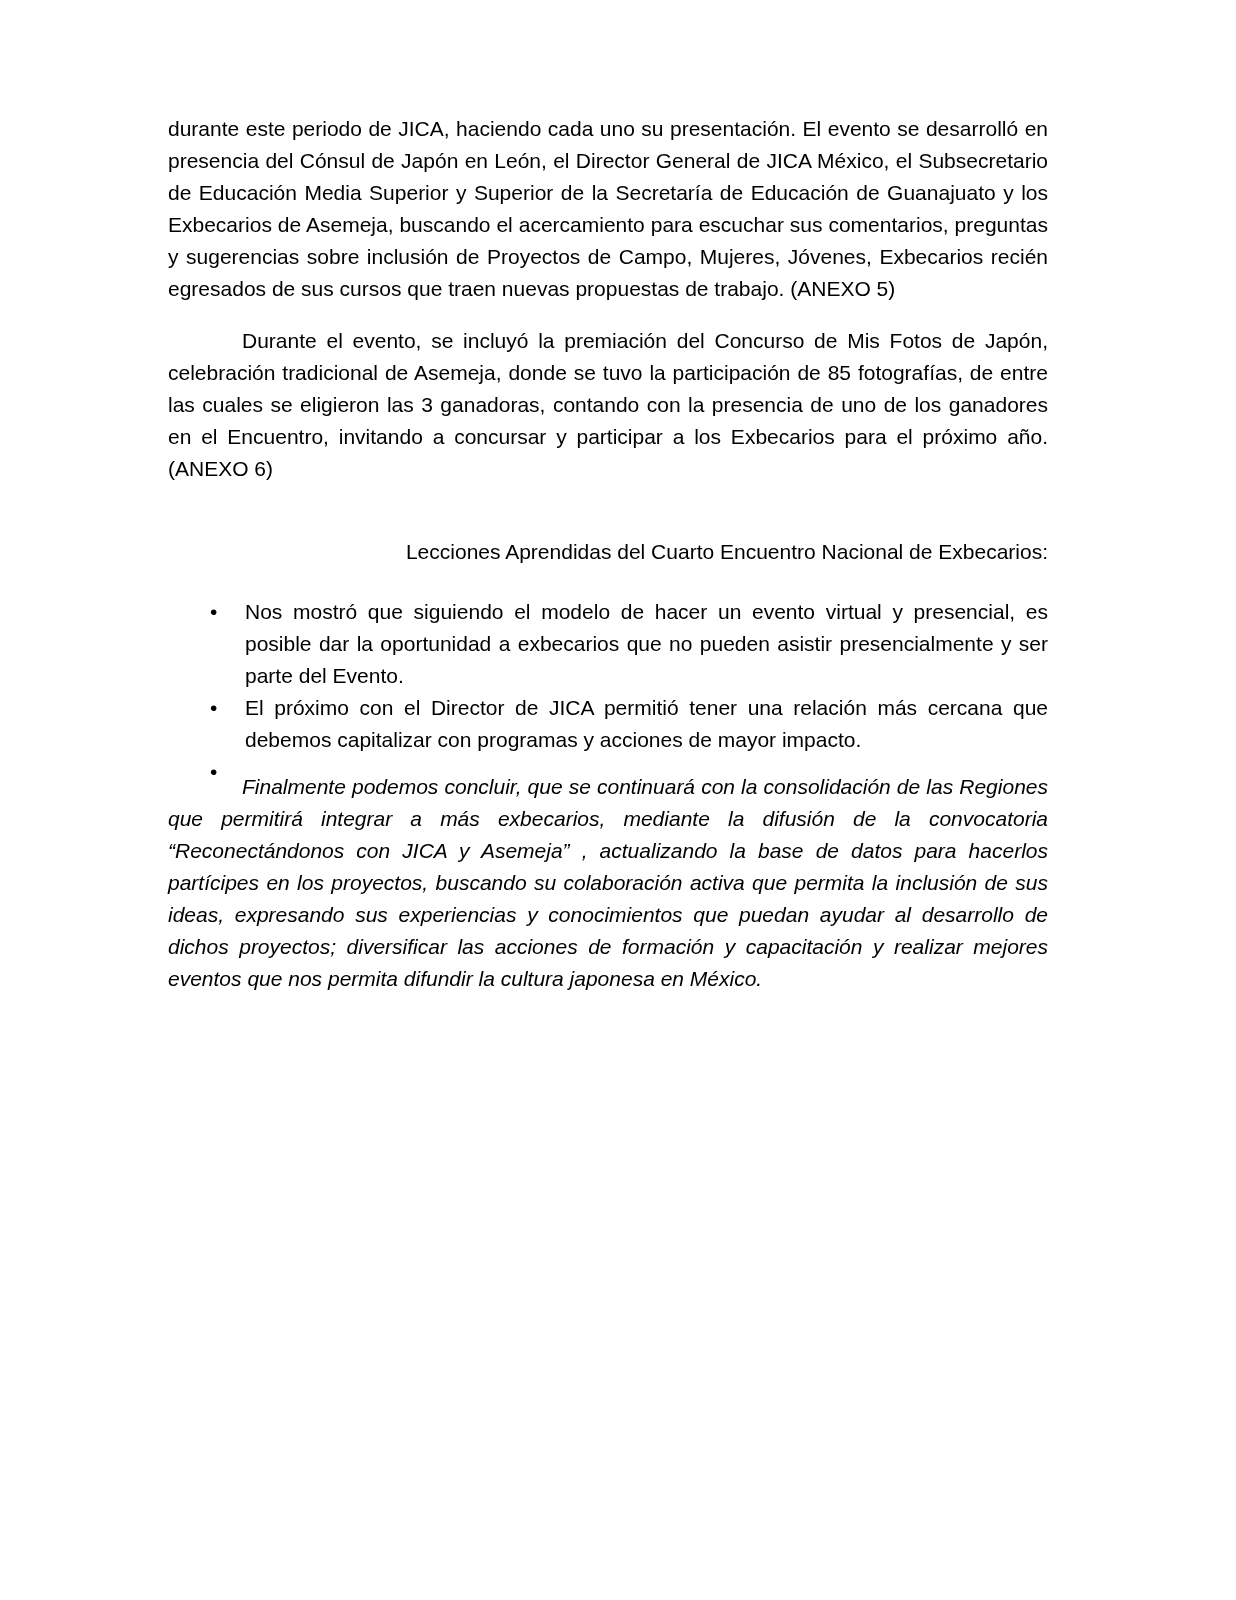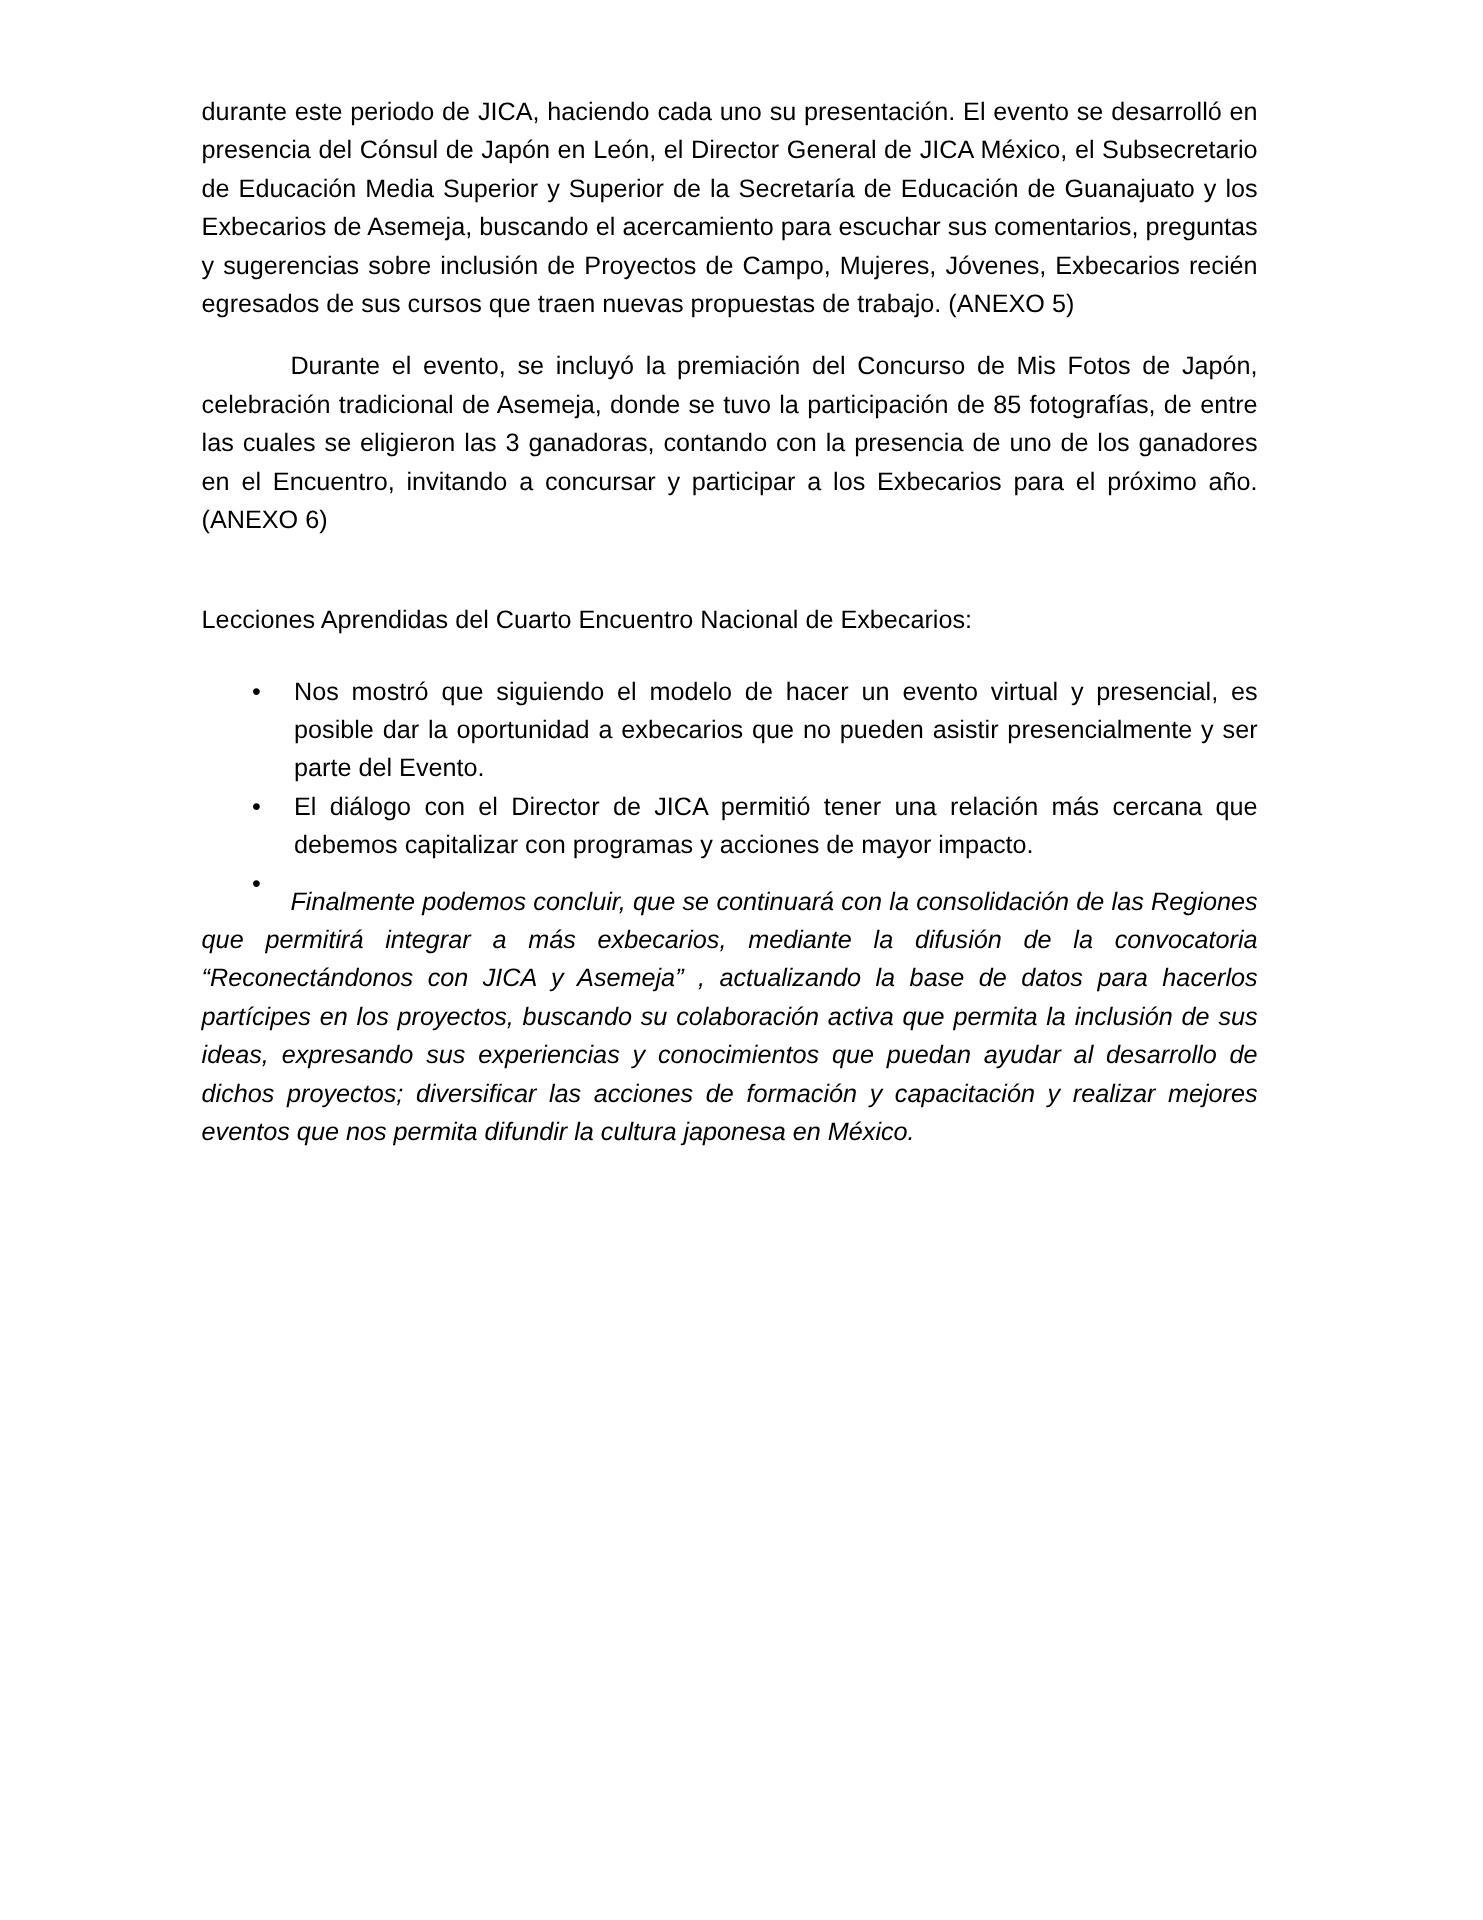--- a/index.html
+++ b/index.html
@@ -14,32 +14,32 @@
   }
   .page {
     box-sizing: border-box;
     width: 1236px;
     height: 1600px;
     background: #ffffff;
     color: #000000;
     font-family: "Liberation Sans", sans-serif;
     font-size: 21px;
     line-height: 32px;
-    padding: 78px 188px 0 168px;
+    padding: 113px 188px 0 168px;
   }
   p {
     margin: 0 0 20px 0;
     text-align: justify;
   }
   p.indent {
     text-indent: 74px;
   }
   .heading {
     margin: 51px 0 28px 0;
-    text-align: left;
+    text-align: right;
   }
   ul.bullets {
     list-style: none;
     margin: 0;
     padding: 0;
   }
   ul.bullets li {
     position: relative;
     padding-left: 77px;
     text-align: justify;
@@ -66,21 +66,21 @@
 
   <p class="heading">Lecciones Aprendidas del Cuarto Encuentro Nacional de Exbecarios:</p>
 
   <ul class="bullets">
     <li>
       <span class="bullet-glyph">•</span>
       <span class="li-text">Nos mostró que siguiendo el modelo de hacer un evento virtual y presencial, es posible dar la oportunidad a exbecarios que no pueden asistir presencialmente y ser parte del Evento.</span>
     </li>
     <li>
       <span class="bullet-glyph">•</span>
-      <span class="li-text">El diálogo con el Director de JICA permitió tener una relación más cercana que debemos capitalizar con programas y acciones de mayor impacto.</span>
+      <span class="li-text">El próximo con el Director de JICA permitió tener una relación más cercana que debemos capitalizar con programas y acciones de mayor impacto.</span>
     </li>
     <li>
       <span class="bullet-glyph">•</span>
     </li>
   </ul>
 
   <p class="para indent closing">Finalmente podemos concluir, que se continuará con la consolidación de las Regiones que permitirá integrar a más exbecarios, mediante la difusión de la convocatoria “Reconectándonos con JICA y Asemeja” , actualizando la base de datos para hacerlos partícipes en los proyectos, buscando su colaboración activa que permita la inclusión de sus ideas, expresando sus experiencias y conocimientos que puedan ayudar al desarrollo de dichos proyectos; diversificar las acciones de formación y capacitación y realizar mejores eventos que nos permita difundir la cultura japonesa en México.</p>
 
 </div>
 

